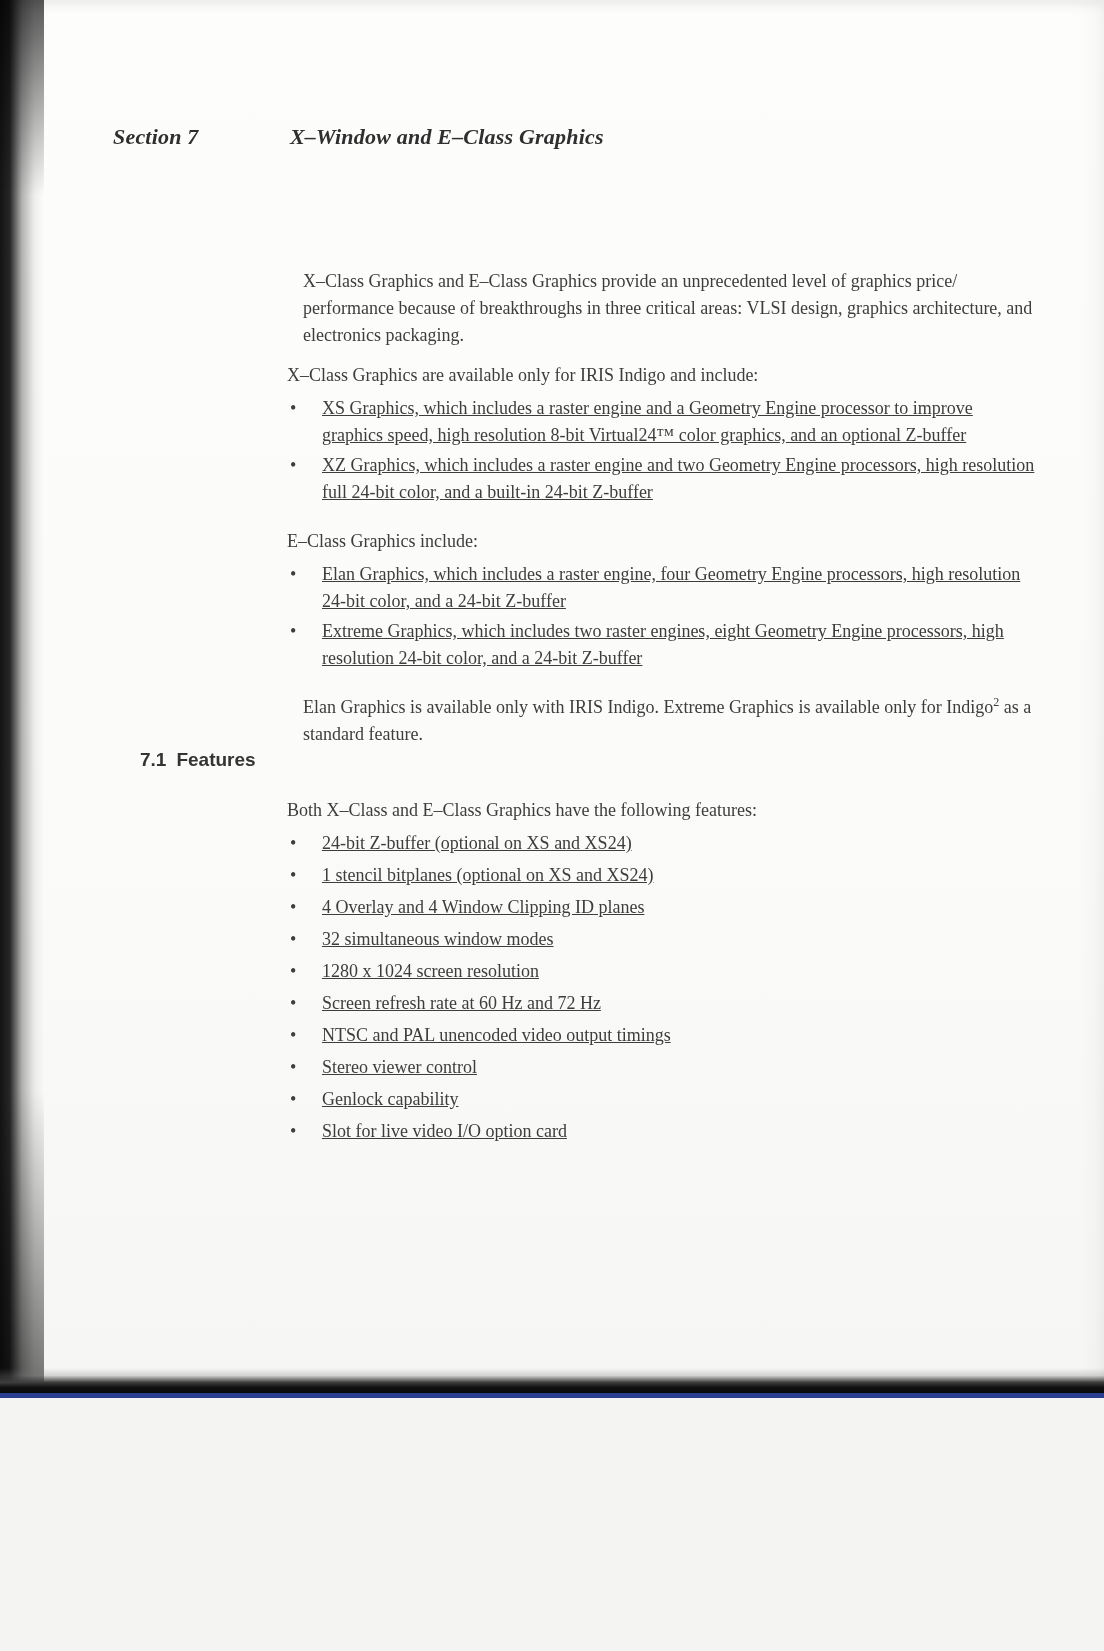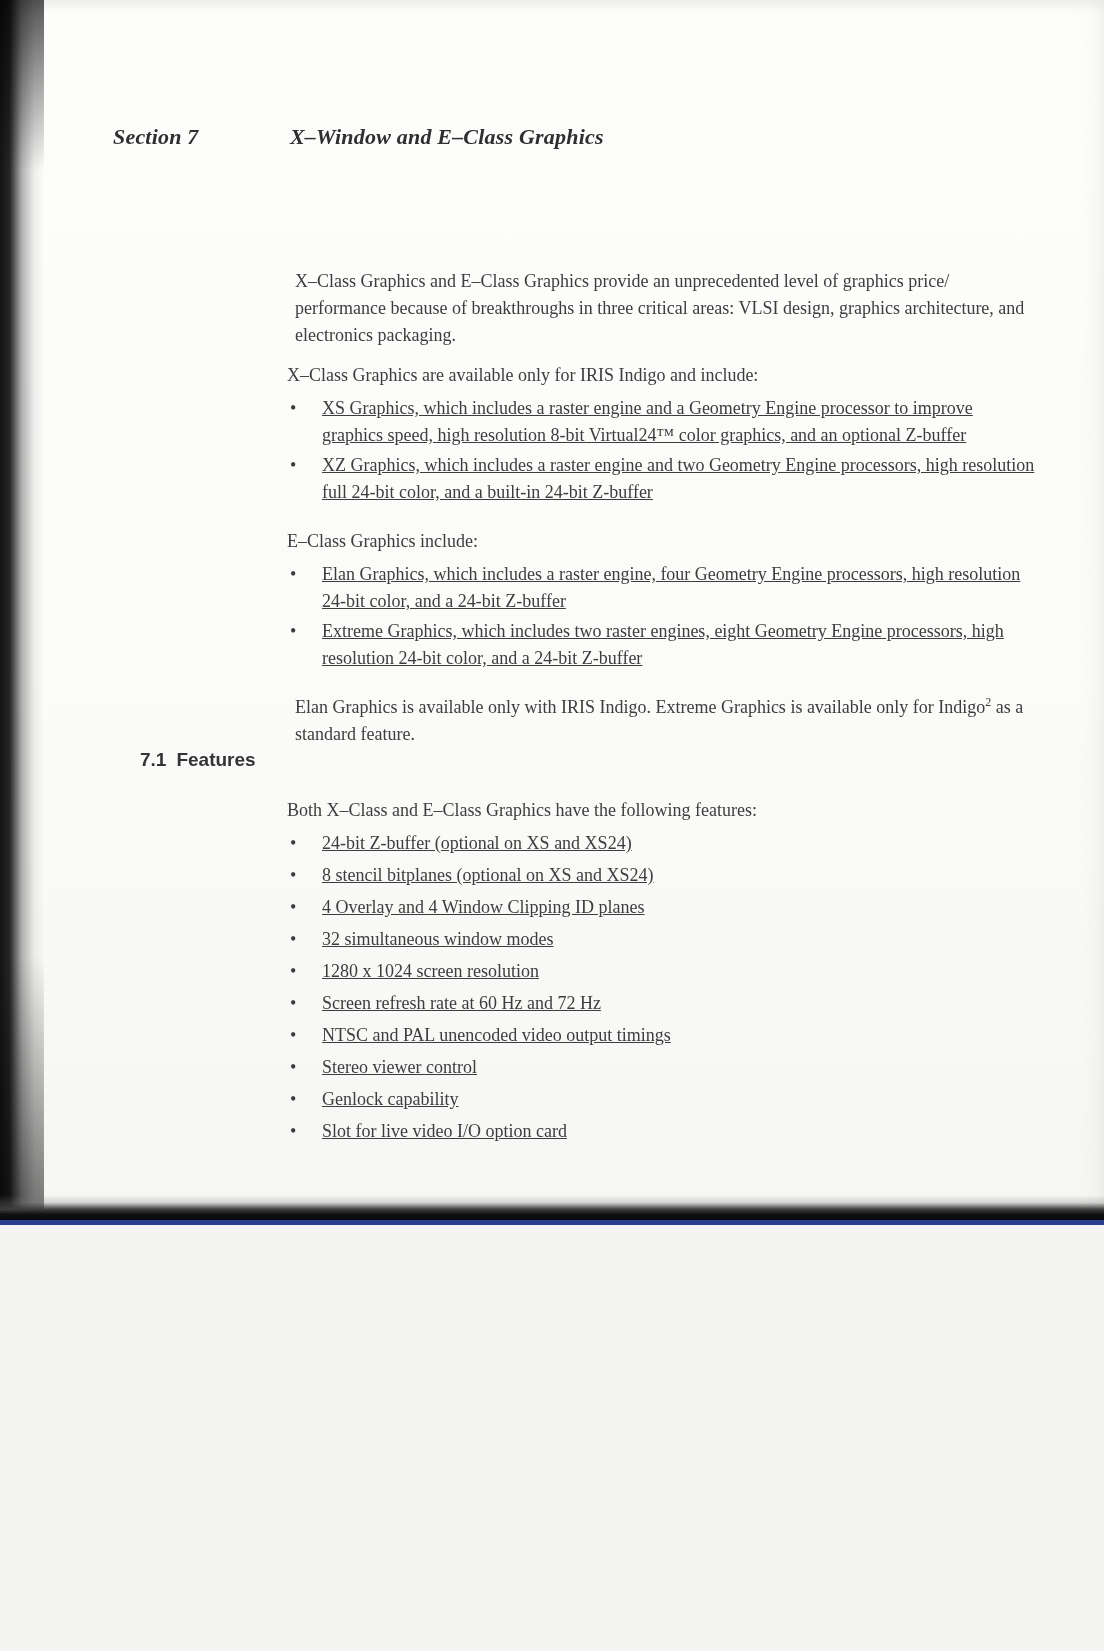--- a/index.html
+++ b/index.html
@@ -3,21 +3,21 @@
 <meta charset="utf-8">
 <style>
   html, body {
     margin: 0;
     padding: 0;
     background: #f4f4f2;
   }
   .page {
     position: relative;
     width: 1104px;
-    height: 1225px;
+    height: 1398px;
     background: linear-gradient(180deg, #fdfdfc 0%, #fbfbf9 55%, #f6f6f4 100%);
     overflow: hidden;
     font-family: "Liberation Serif", "DejaVu Serif", serif;
     color: #3d3d3d;
     box-shadow: inset -10px 0 22px rgba(0,0,0,0.035), inset 0 6px 10px rgba(0,0,0,0.05);
   }
   
   .binding-edge {
     position: absolute;
     left: 0; top: 0; bottom: 0;
@@ -70,21 +70,21 @@
     font-weight: bold;
     font-style: italic;
   }
   .body-col {
     margin-left: 287px;
     width: 748px;
     font-size: 18px;
     line-height: 27px;
   }
   .first-col { margin-top: 118px; }
-  .para { margin: 0 0 13px 8px; }
+  .para { margin: 0 0 13px 16px; }
   .lead { margin: 0 0 6px 0; }
   ul.bullets {
     list-style: none;
     margin: 4px 0 22px 0;
     padding: 0;
     text-decoration: underline;
   }
   ul.bullets li {
     position: relative;
     padding-left: 35px;
@@ -153,21 +153,21 @@
   </main>
 
   <h2 class="features-heading">
     <span class="num">7.1</span><span>Features</span>
   </h2>
 
   <section class="body-col">
     <p class="para lead">Both X–Class and E–Class Graphics have the following features:</p>
     <ul class="bullets wide-gap">
         <li>24-bit Z-buffer (optional on XS and XS24)</li>
-        <li>8 stencil bitplanes (optional on XS and XS24)</li>
+        <li>1 stencil bitplanes (optional on XS and XS24)</li>
         <li>4 Overlay and 4 Window Clipping ID planes</li>
         <li>32 simultaneous window modes</li>
         <li>1280 x 1024 screen resolution</li>
         <li>Screen refresh rate at 60 Hz and 72 Hz</li>
         <li>NTSC and PAL unencoded video output timings</li>
         <li>Stereo viewer control</li>
         <li>Genlock capability</li>
         <li>Slot for live video I/O option card</li>
       </ul>
   </section>

